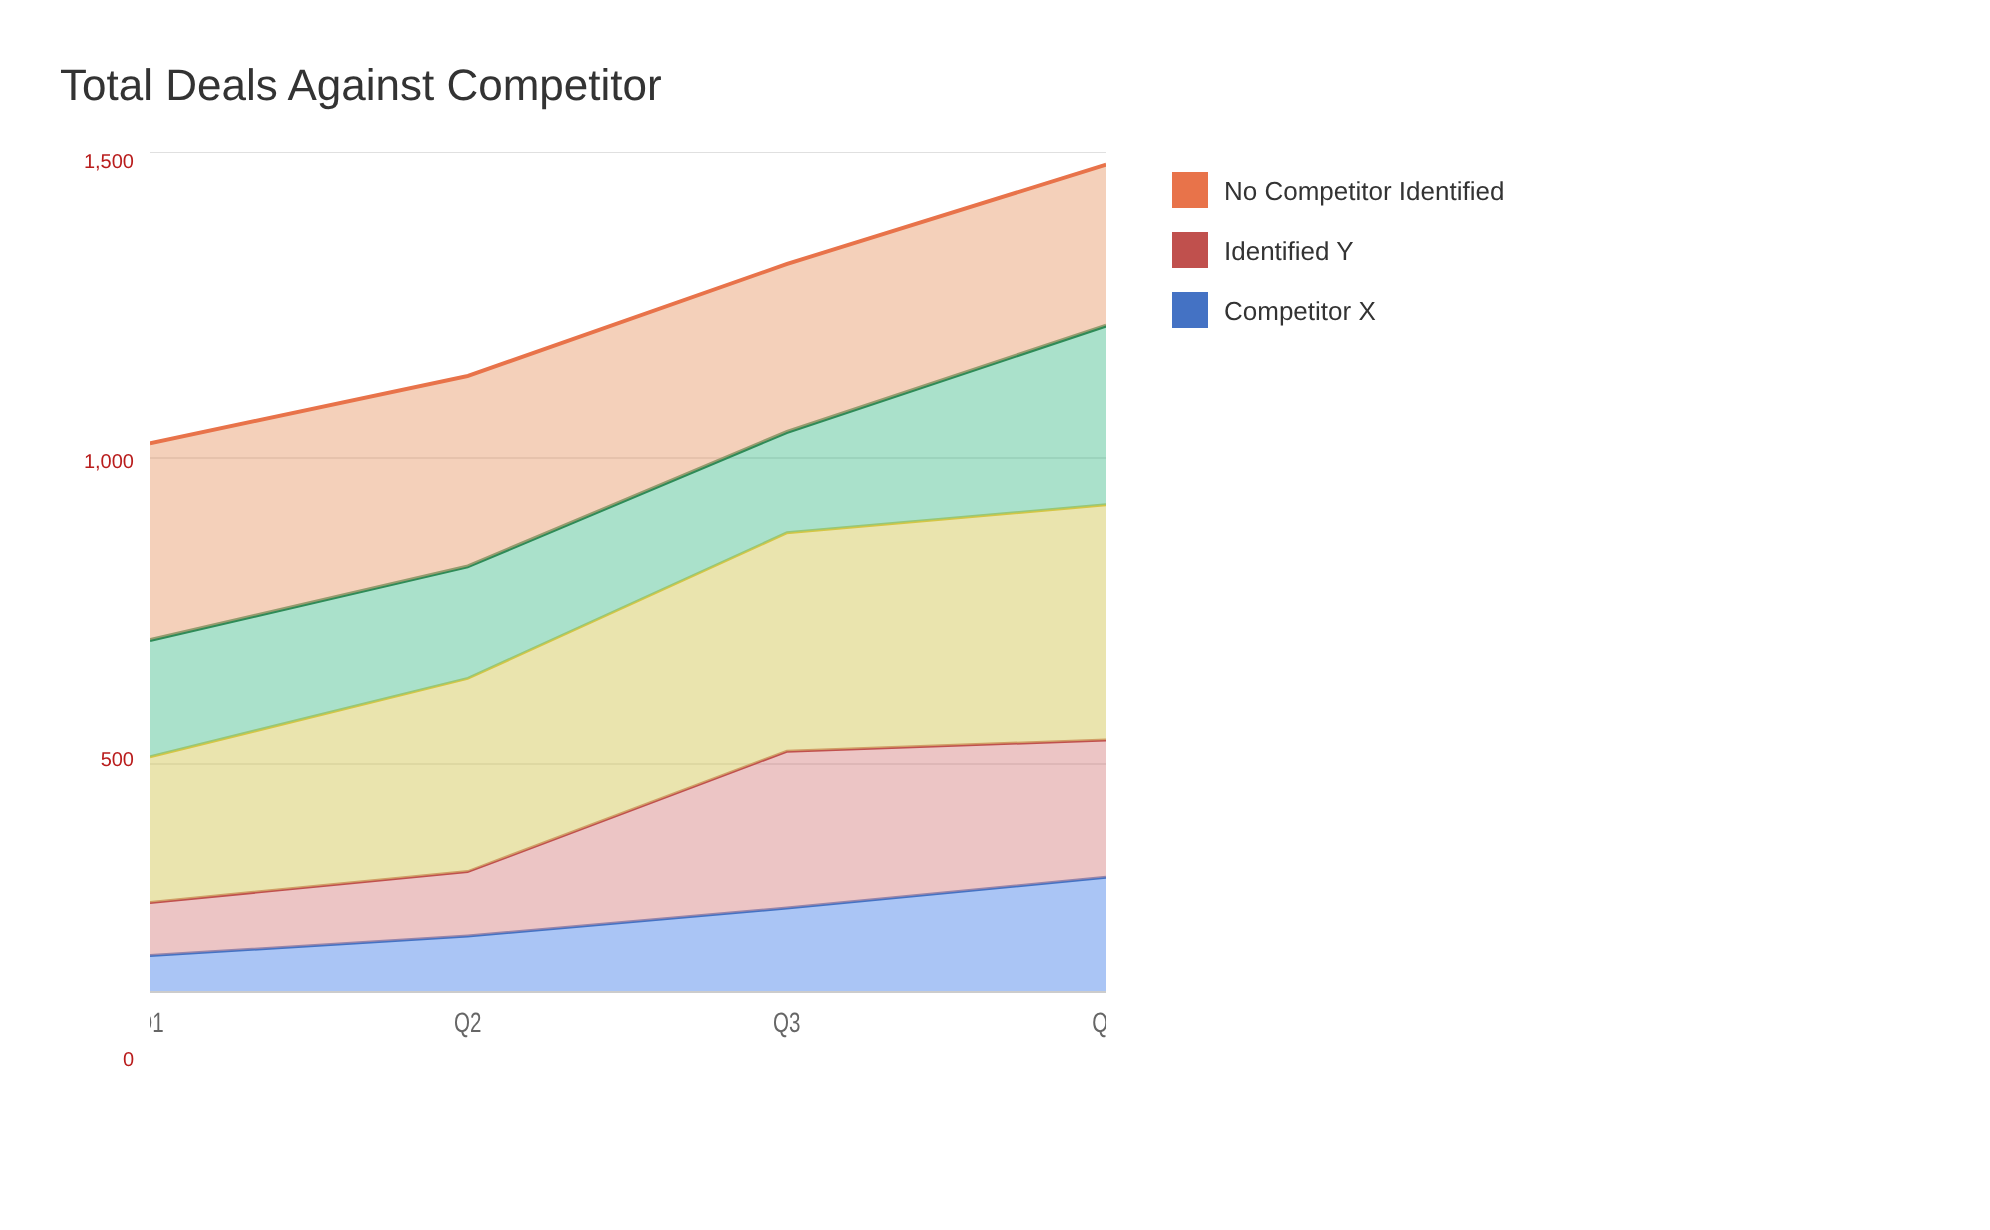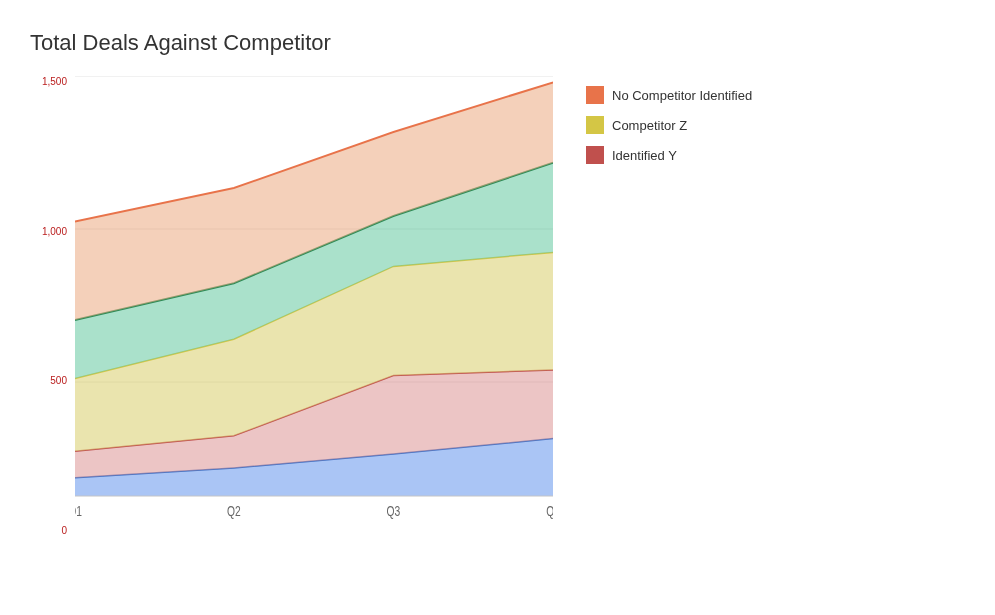--- a/index.html
+++ b/index.html
@@ -166,22 +166,22 @@
           <text x="650" y="440" font-size="14" fill="#666" text-anchor="middle">Q4</text>
         </svg>
       </div>
     </div>
     <div class="chart-legend">
       <div class="legend-item">
         <div class="legend-color" style="background:#E8734A;"></div>
         <span class="legend-label">No Competitor Identified</span>
       </div>
       <div class="legend-item">
-        <div class="legend-color" style="background:#D4C645;"></div>
-        <span class="legend-label">Competitor Z</span>
+        <div class="legend-color" style="background:#C0504D;"></div>
+        <span class="legend-label">Identified Y</span>
       </div>
       <div class="legend-item">
-        <div class="legend-color" style="background:#C0504D;"></div>
-        <span class="legend-label">Identified Y</span>
+        <div class="legend-color" style="background:#4472C4;"></div>
+        <span class="legend-label">Competitor X</span>
       </div>
     </div>
   </div>
 </div>
 
 </body></html>

